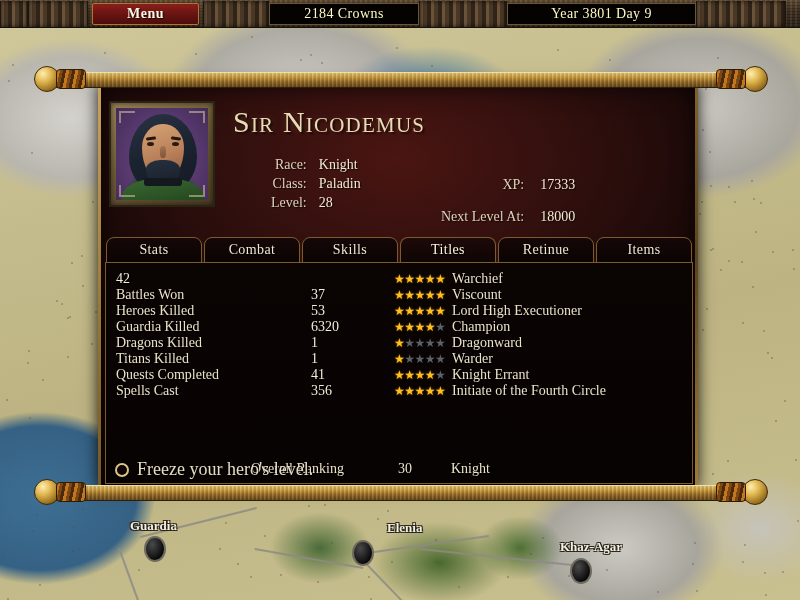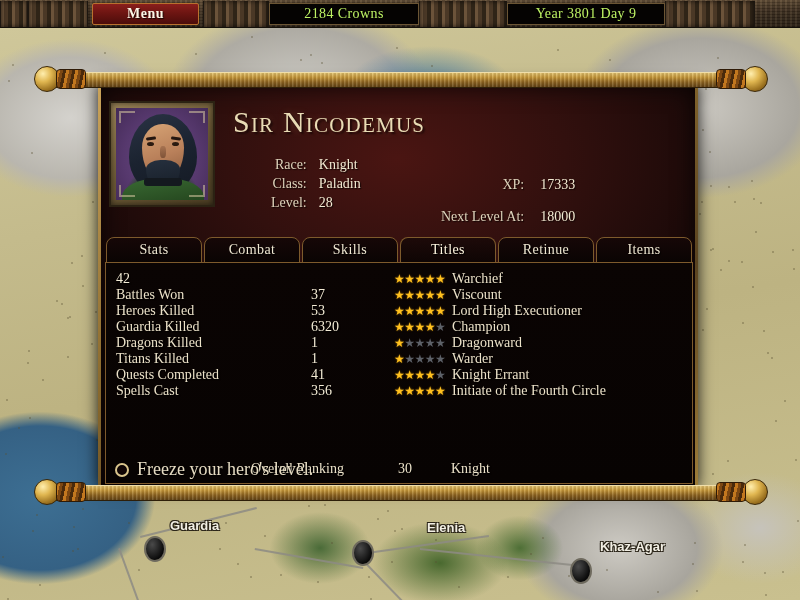--- a/index.html
+++ b/index.html
@@ -54,27 +54,26 @@
   }
   .map-node {
     position: absolute;
     width: 22px; height: 26px;
     border-radius: 50%;
     background: radial-gradient(ellipse at 35% 30%, #4a4a4a, #0b0b0b 70%);
     border: 2px solid #6e6a5e;
   }
   .map-label {
     position: absolute;
-    font-family: Liberation Sans, sans-serif;
+    font-family: Liberation Serif, serif;
     font-size: 13px;
     font-weight: bold;
     color: #f2efe4;
     text-shadow: 1px 1px 0 #2a2418, -1px 1px 0 #2a2418, 1px -1px 0 #2a2418, -1px -1px 0 #2a2418;
     white-space: nowrap;
-    margin-left: 40px;
   }
 
   
   .topbar {
     position: absolute; left: 0; top: 0; width: 800px; height: 28px;
     background:
       linear-gradient(180deg, #5e4a33 0%, #3e2f20 40%, #2a2015 100%);
     border-bottom: 1px solid #14100a;
     display: flex; align-items: center;
   }
@@ -110,21 +109,21 @@
     letter-spacing: .5px;
     text-shadow: 1px 1px 1px #1a0604;
     cursor: pointer;
   }
   .tb-field {
     position: relative;
     height: 22px;
     display: flex; align-items: center; justify-content: center;
     background: #050302;
     border: 1px solid #6b5534;
-    color: #bef264;
+    color: #fef9c3;
     font-size: 14px;
     letter-spacing: .4px;
     text-shadow: 0 1px 1px #000;
     padding: 0 18px;
   }
 
   
   .scroll-rod {
     position: absolute;
     height: 16px;
@@ -702,21 +701,21 @@
     </div>
 
   <div class="topbar">
     <div class="topbar-tex"></div>
     <div class="tb-orn" style="width:28px;"></div>
     <div class="tb-orn" style="width:60px;"></div>
     <div class="menu-btn">Menu</div>
     <div class="tb-orn" style="width:66px; margin-left:4px;"></div>
     <div class="tb-field" style="width:150px;">2184 Crowns</div>
     <div class="tb-orn" style="width:88px;"></div>
-    <div class="tb-field" style="width:158px;">Year 3801  Day 9</div>
+    <div class="tb-field" style="width:189px;">Year 3801  Day 9</div>
     <div class="tb-orn" style="width:90px;"></div>
   </div>
 
   <div class="scroll-rod rod-top">
     <div class="rod-tex"></div>
   </div>
   <div class="rod-knob" style="left:34px; top:66px;"></div>
   <div class="rod-coil" style="left:56px; top:69px;"></div>
   <div class="rod-knob" style="left:742px; top:66px;"></div>
   <div class="rod-coil" style="left:716px; top:69px;"></div>

